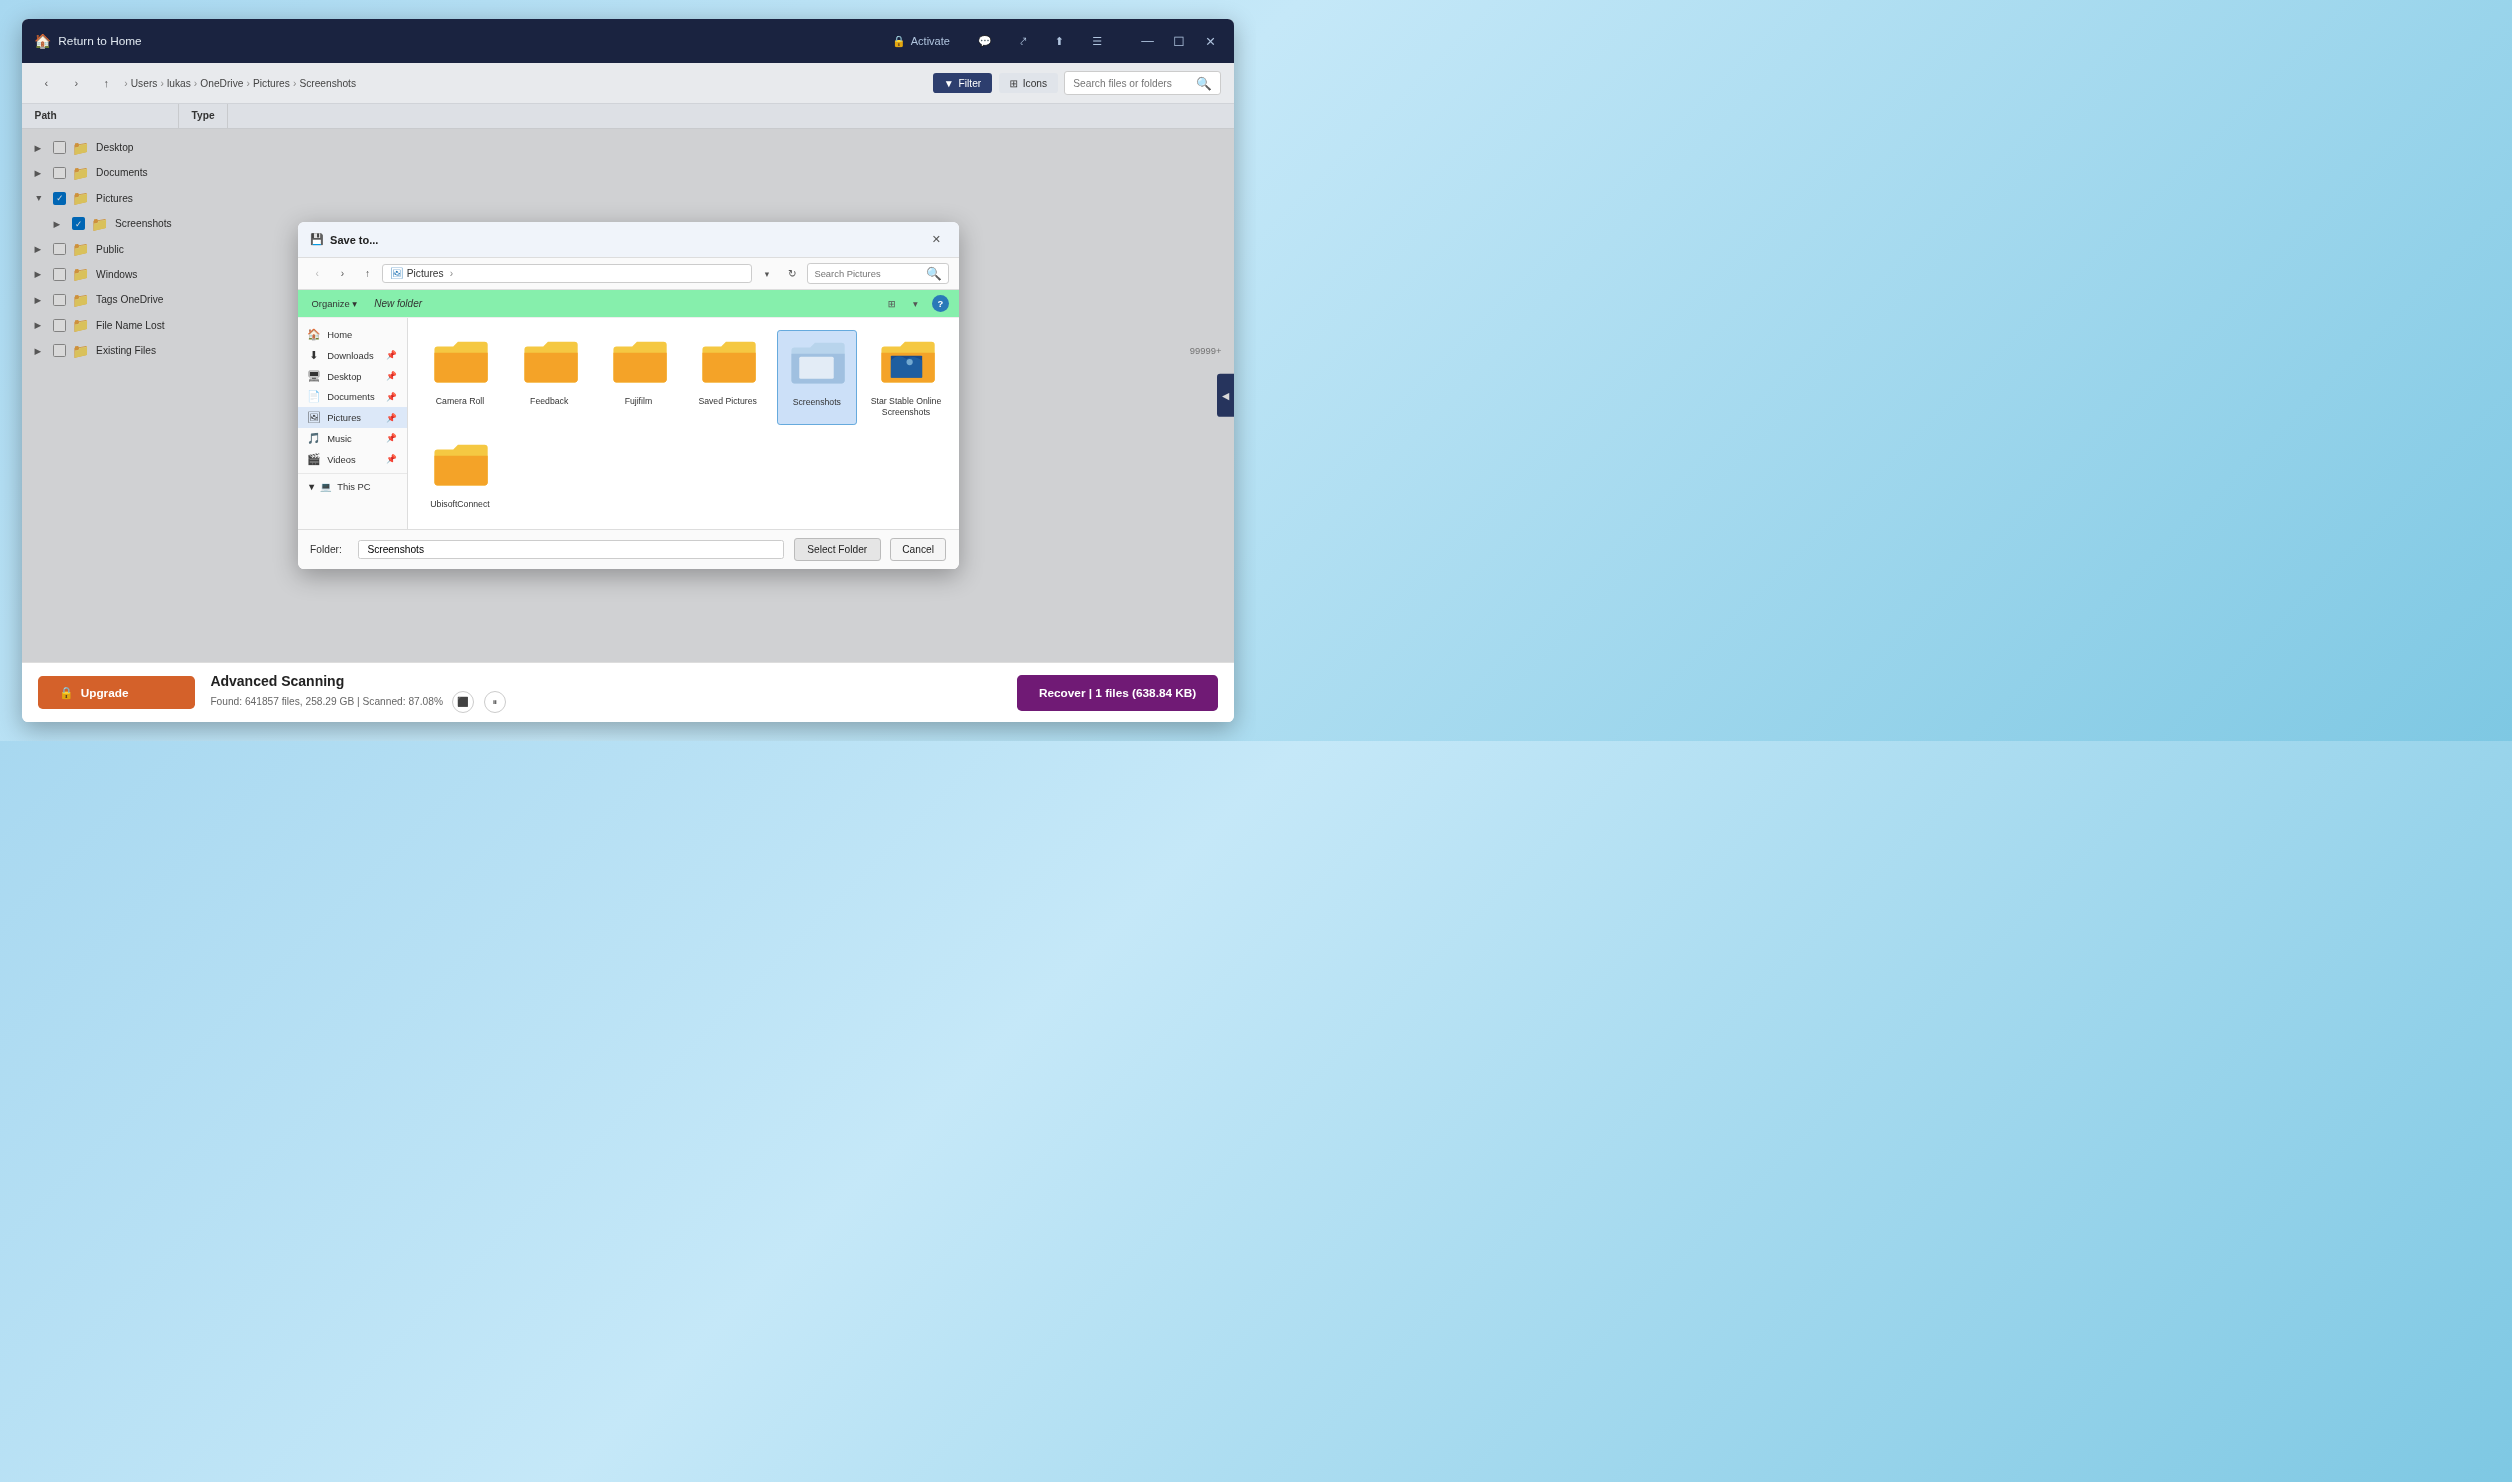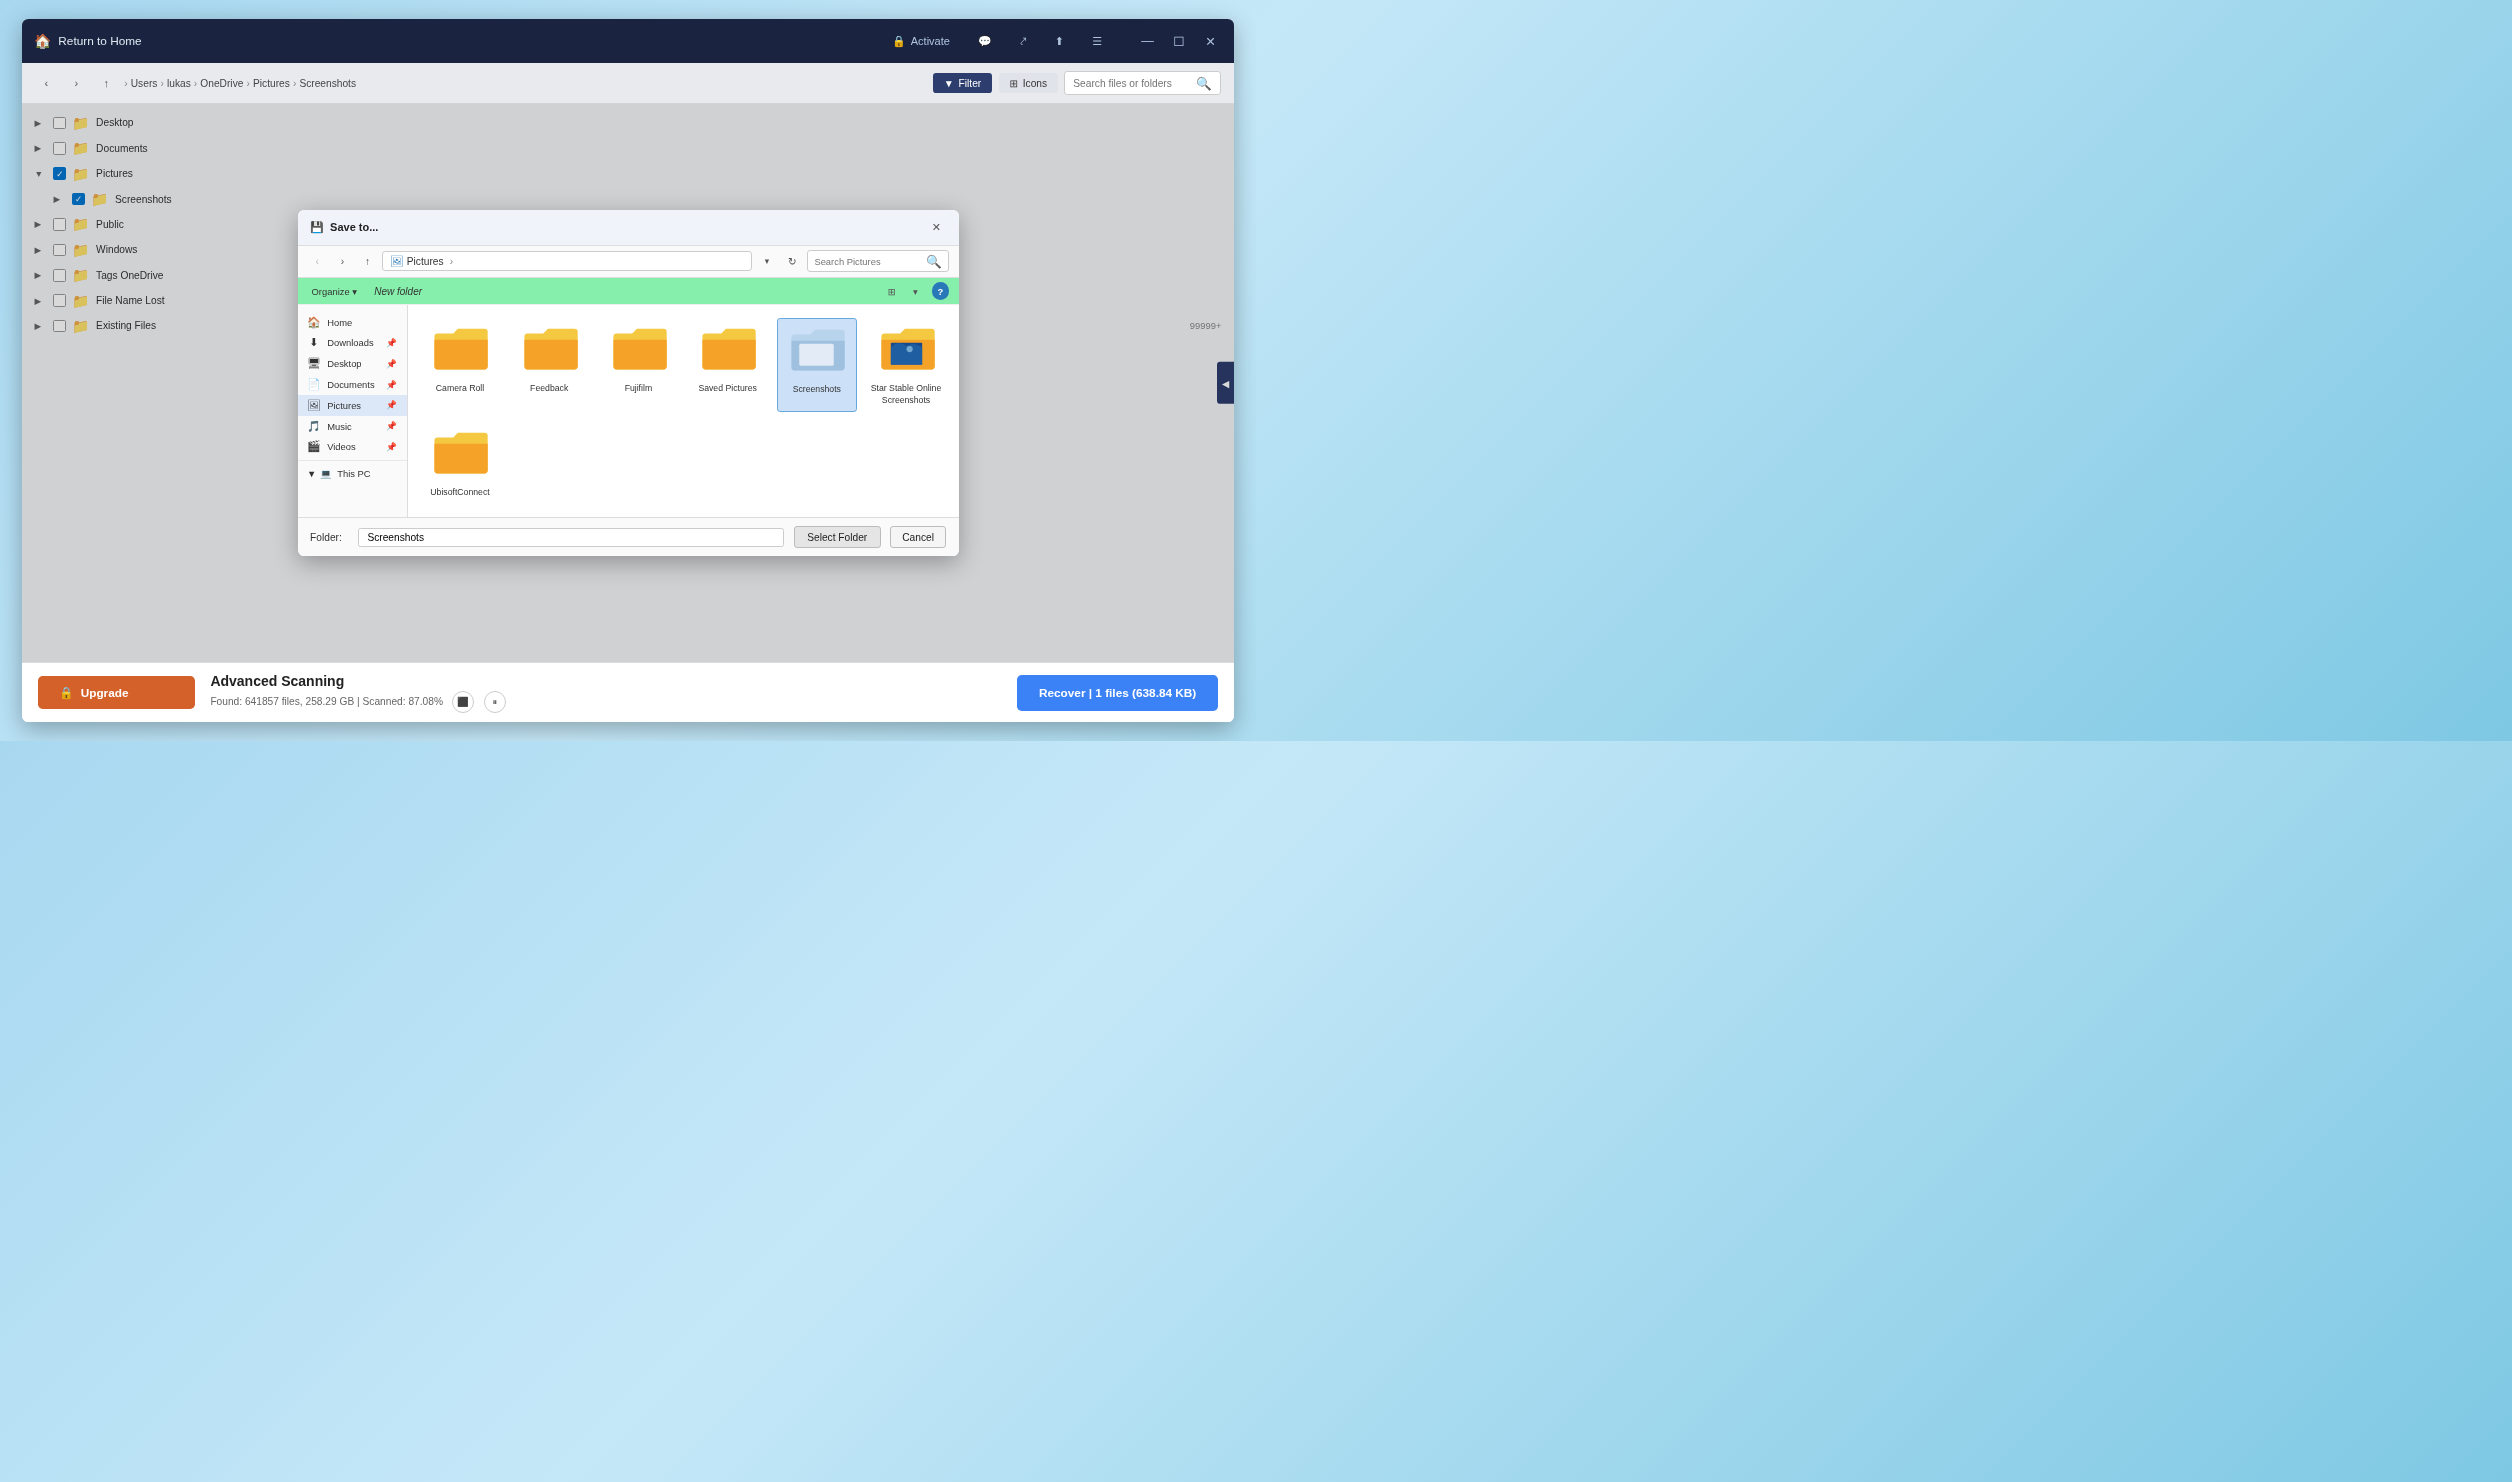--- a/index.html
+++ b/index.html
@@ -250,21 +250,21 @@
       border: 0.8px solid #ccc;
       border-radius: 50%;
       display: flex;
       align-items: center;
       justify-content: center;
       cursor: pointer;
       color: #555;
       font-size: 9.4px;
     }
     .recover-btn {
-      background: #3b82f6;
+      background: #701a75;
       color: white;
       border: none;
       border-radius: 4.7px;
       padding: 11px 22px;
       font-size: 11.8px;
       font-weight: 600;
       cursor: pointer;
     }
 
     
@@ -655,20 +655,24 @@
     <div class="icons-btn">
       <span>⊞</span>
       <span>Icons</span>
     </div>
     <div class="search-box">
       <input type="text" placeholder="Search files or folders" style="">
       <span>🔍</span>
     </div>
   </div>
 
+  <div class="col-headers">
+    <div class="col-header col-header-path">Path</div>
+    <div class="col-header">Type</div>
+  </div>
 
   <div class="main-content">
     <div class="file-tree">
 
       <div class="tree-item">
         <span class="tree-arrow">▶</span>
         <span class="tree-check"></span>
         <span class="folder-icon folder-yellow">📁</span>
         <span class="item-label">Desktop</span>
       </div>

